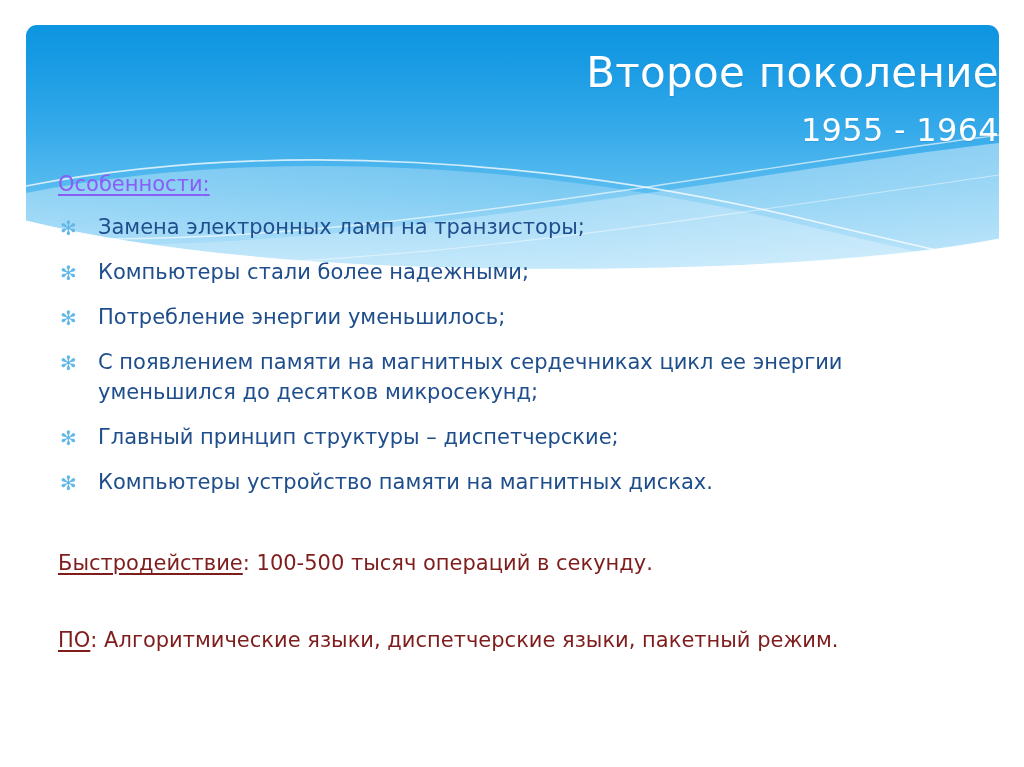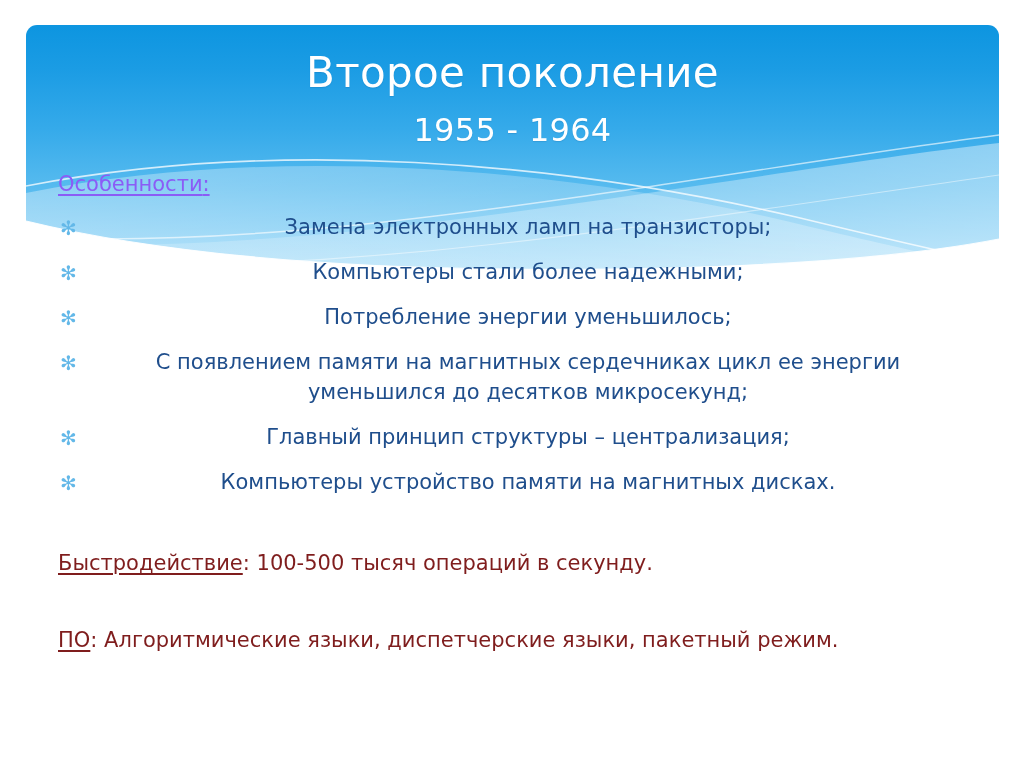--- a/index.html
+++ b/index.html
@@ -53,21 +53,21 @@
     height: 247px;
     display: block;
   }
 
   
   .title-block {
     position: absolute;
     left: 26px;
     top: 44px;
     width: 973px;
-    text-align: center;
+    text-align: right;
     z-index: 3;
     pointer-events: none;
   }
   .title-line {
     color: #ffffff;
     font-size: 42px;
     font-weight: 400;
     line-height: 58px;
     letter-spacing: 0.3px;
     text-shadow: 0 1px 1px rgba(0,80,140,0.18);
@@ -127,21 +127,20 @@
     left: 2px;
     top: 1px;
     width: 22px;
     text-align: left;
     color: #63b8e8;
     font-size: 20px;
     line-height: 30px;
   }
   .bullet-text {
     display: block;
-    text-align: center;
   }
 
   .note-line {
     position: absolute;
     left: 58px;
     font-size: 21px;
     line-height: 30px;
     color: #7f1d1d;
     white-space: nowrap;
   }
@@ -207,21 +206,21 @@
       <li class="bullet-item">
         <span class="bullet-mark">✻</span>
         <span class="bullet-text">Потребление энергии уменьшилось;</span>
       </li>
       <li class="bullet-item">
         <span class="bullet-mark">✻</span>
         <span class="bullet-text">С появлением памяти на магнитных сердечниках цикл ее энергии уменьшился до десятков микросекунд;</span>
       </li>
       <li class="bullet-item">
         <span class="bullet-mark">✻</span>
-        <span class="bullet-text">Главный принцип структуры – централизация;</span>
+        <span class="bullet-text">Главный принцип структуры – диспетчерские;</span>
       </li>
       <li class="bullet-item">
         <span class="bullet-mark">✻</span>
         <span class="bullet-text">Компьютеры устройство памяти на магнитных дисках.</span>
       </li>
     </ul>
 
     <div class="note-line note-speed"><span class="u">Быстродействие</span><span>: </span><span>100-500 тысяч операций в секунду.</span></div>
 
     <div class="note-line note-soft"><span class="u">ПО</span><span>: </span><span>Алгоритмические языки, диспетчерские языки, пакетный режим.</span></div>

